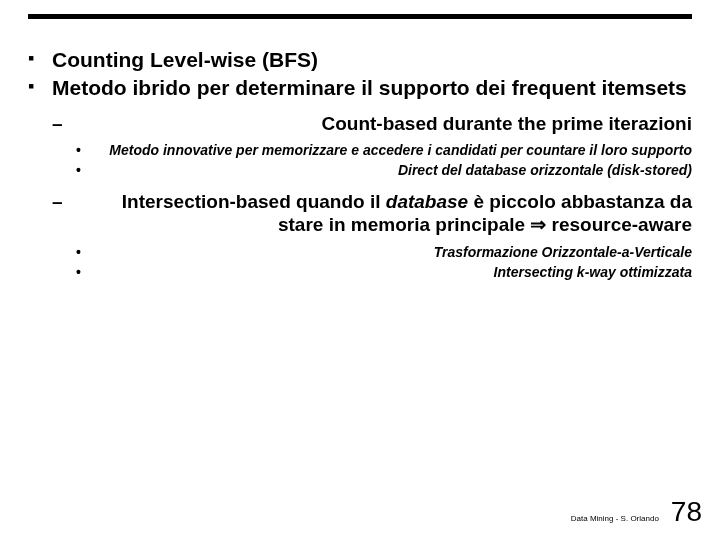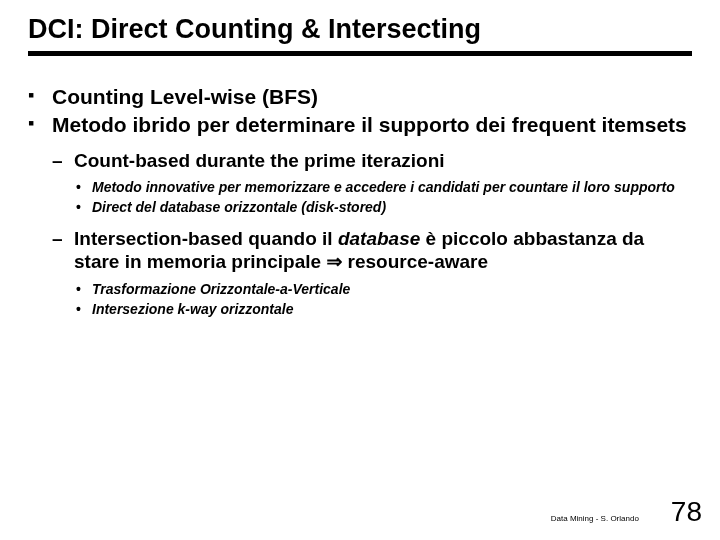--- a/index.html
+++ b/index.html
@@ -45,20 +45,21 @@
     margin-top: 10px;
     margin-bottom: 8px;
   }
   .lvl2 > li {
     font-size: 19px;
     font-weight: bold;
     padding-left: 22px;
     position: relative;
     line-height: 1.25;
     margin-bottom: 2px;
+    text-align: right;
   }
   .lvl2 > li::before {
     content: "–";
     position: absolute;
     left: 0;
     top: 0;
   }
   .lvl3 {
     margin-top: 6px;
     margin-bottom: 10px;
@@ -81,30 +82,29 @@
   }
   .u { }
   .nonital { font-style: normal; }
   .arrow { font-family: 'Arial Unicode MS', Arial; }
   .footer {
     position: absolute;
     bottom: 12px;
     right: 18px;
     display: flex;
     align-items: baseline;
-    gap: 32px;
+    gap: 12px;
   }
   .credit { font-size: 8px; }
   .pagenum { font-size: 28px; }
 </style>
 </head>
 <body>
 
 <div class="slide">
-  <h1 class="title">DCI: Direct Counting &amp; Intersecting</h1>
   <hr class="rule">
 
   <ul class="lvl1">
     <li>
       <span>Counting </span><span class="u">Level-wise</span><span> (BFS)</span>
     </li>
     <li>
       <span>Metodo </span><span class="u">ibrido</span><span> per determinare il supporto dei frequent itemsets</span>
 
       <ul class="lvl2">
@@ -116,21 +116,21 @@
               <span>Direct del database </span><span class="u">orizzontale</span><span> (disk-stored)</span>
             </li>
           </ul>
         </li>
         <li>
           <span class="u">Intersection-based</span><span> quando il </span><span class="nonital" style="font-style:italic">database</span><span> è piccolo abbastanza da stare in memoria principale </span><span class="arrow">⇒</span><span> resource-aware</span>
           <ul class="lvl3">
             <li>
               <span>Trasformazione </span><span class="u">Orizzontale-a-Verticale</span>
             </li>
-            <li>Intersezione k-way orizzontale</li>
+            <li>Intersecting k-way ottimizzata</li>
           </ul>
         </li>
       </ul>
     </li>
   </ul>
 </div>
 
 <div class="footer">
   <span class="credit">Data Mining - S. Orlando</span>
   <span class="pagenum">78</span>

